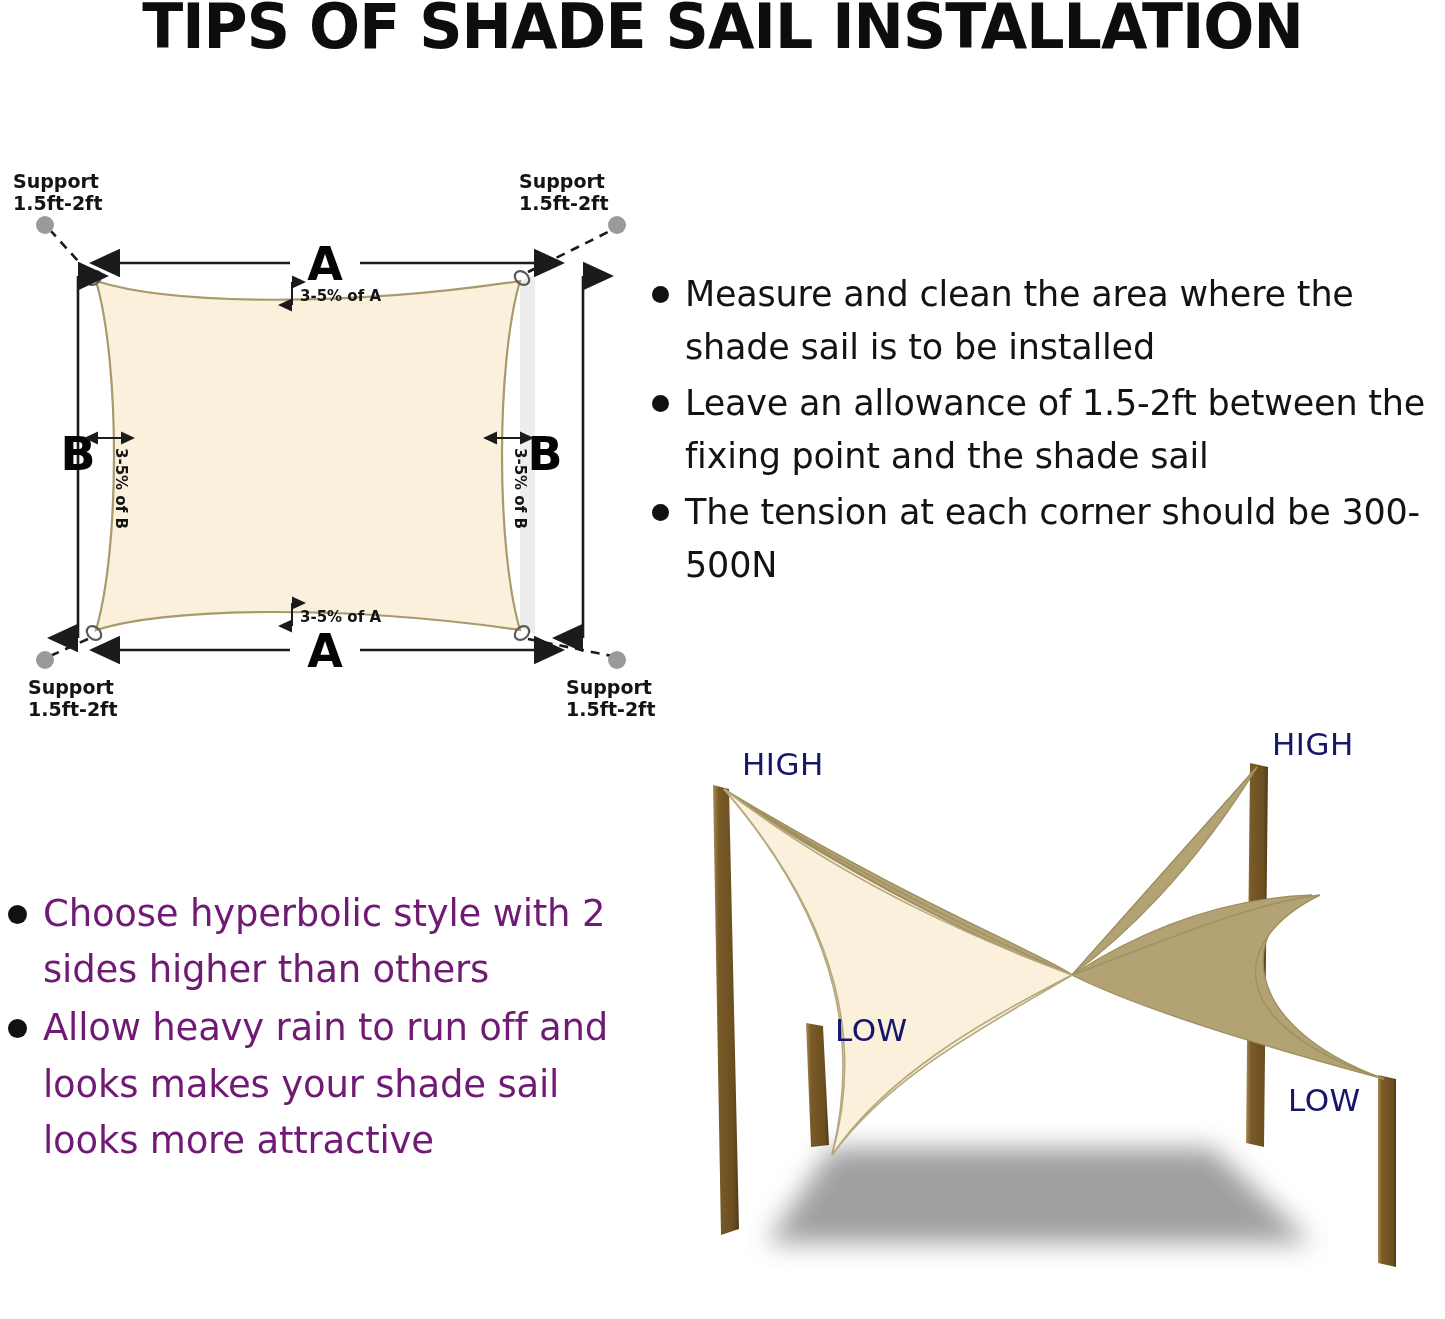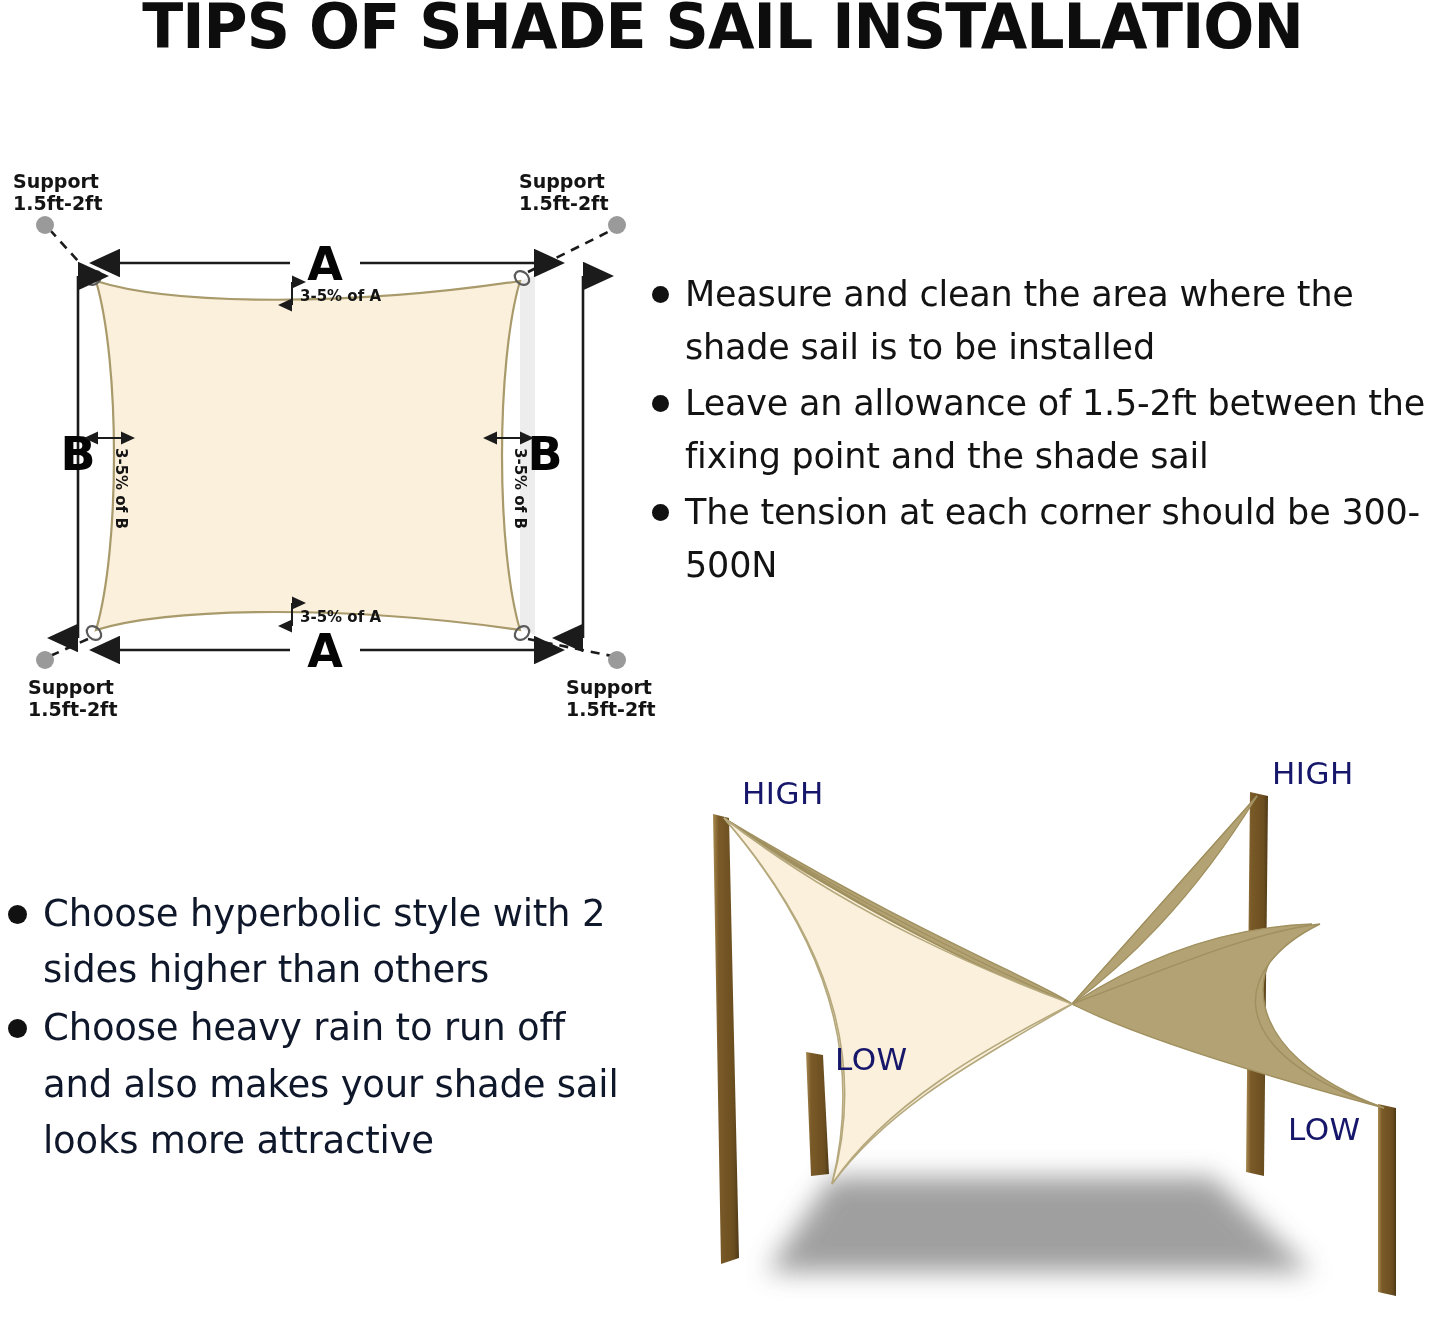--- a/index.html
+++ b/index.html
@@ -48,27 +48,27 @@
   }
   #style-list .bullet-row{
     display:flex;align-items:flex-start;margin-bottom:2px;
   }
   #style-list .dot{
     width:19px;height:19px;border-radius:50%;
     background:#111;flex:0 0 auto;
     margin-top:19px;margin-right:16px;
   }
   #style-list .btext{
-    font-size:37px;line-height:1.52;color:#0f172a;
+    font-size:37px;line-height:1.52;color:#701a75;
     letter-spacing:-0.2px;
   }
 
   
   #rect-diagram{position:absolute;left:0px;top:148px;width:660px;height:580px;}
-  #hyper-diagram{position:absolute;left:672px;top:752px;width:773px;height:559px;}
+  #hyper-diagram{position:absolute;left:672px;top:723px;width:773px;height:559px;}
 
   svg{display:block;overflow:visible;}
   .lbl-support{
     font-family:"DejaVu Sans","Liberation Sans",sans-serif;
     font-weight:bold;font-size:19px;fill:#141414;
   }
   .lbl-AB{
     font-family:"DejaVu Sans","Liberation Sans",sans-serif;
     font-weight:bold;font-size:46px;fill:#050505;
   }
@@ -228,21 +228,21 @@
 
 <div id="style-list">
 
   <div class="bullet-row">
     <span class="dot"></span>
     <span class="btext">Choose hyperbolic style with 2 sides higher than others</span>
   </div>
 
   <div class="bullet-row">
     <span class="dot"></span>
-    <span class="btext">Choose heavy rain to run off and also makes your shade sail looks more attractive</span>
+    <span class="btext">Allow heavy rain to run off and looks makes your shade sail looks more attractive</span>
   </div>
 
 </div>
 
 <div id="hyper-diagram">
 <svg width="773" height="559" viewBox="0 0 773 559">
 
   <defs>
     <filter id="blurShadow" x="-25%" y="-40%" width="150%" height="190%">
       <feGaussianBlur stdDeviation="13"></feGaussianBlur>

